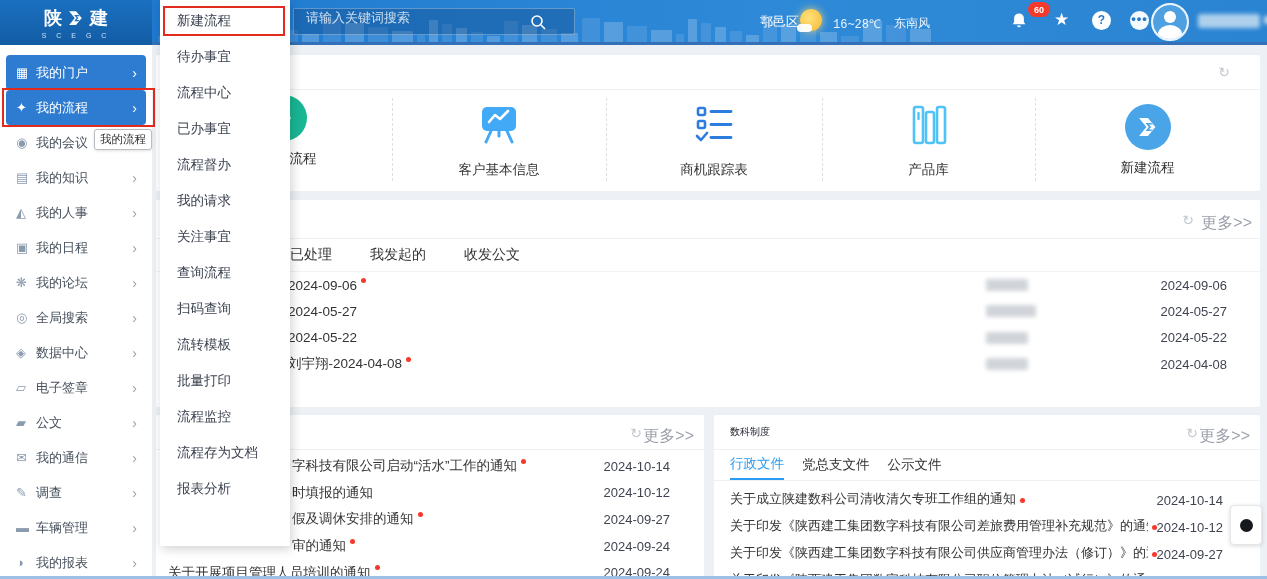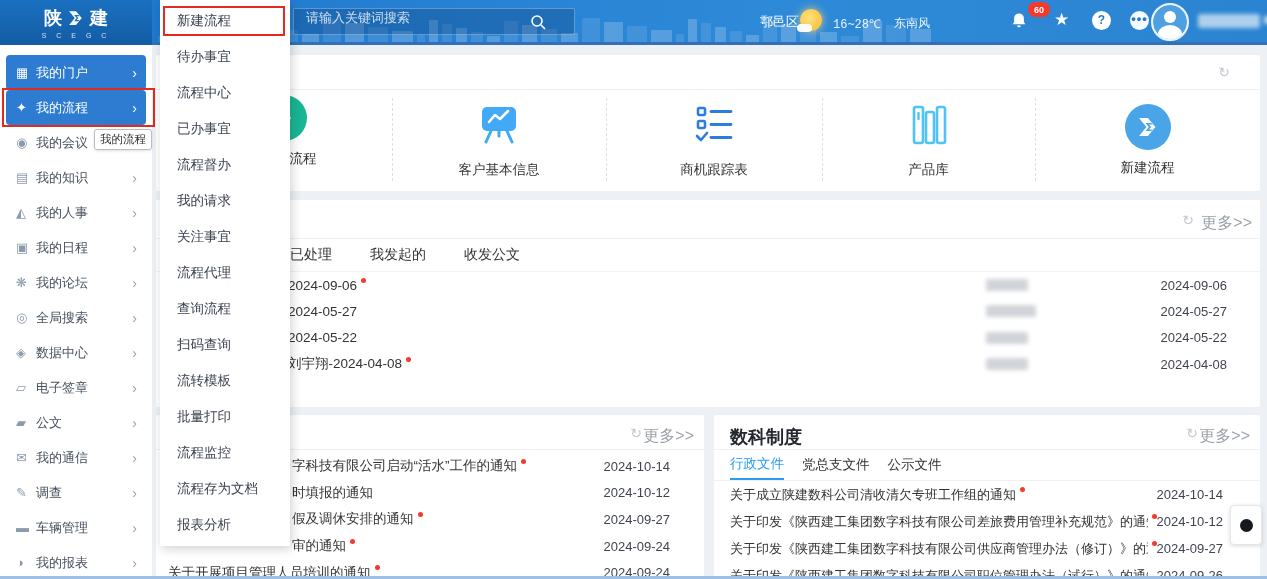--- a/index.html
+++ b/index.html
@@ -121,29 +121,29 @@
   .p-news .refresh{right:62px;top:10px;}
   .nrows{position:absolute;top:38px;left:0;right:0;bottom:0;}
   .nrow{position:relative;height:26.6px;display:flex;align-items:center;padding-left:136px;
         font-size:13.5px;color:#333;cursor:pointer;}
   .nrow:nth-child(5){padding-left:12px;}
   .nrow .rtext{max-width:330px;overflow:hidden;white-space:nowrap;}
   .nrow .rdate{right:34px;}
 
   .p-rules{left:714px;top:415px;width:546px;height:164px;}
   .p-rules .phead{height:34px;border-bottom:1px solid #f0f0f0;position:relative;}
-  .rtitle{position:absolute;left:16px;top:10px;font-size:18px;font-weight:bold;color:#23272f;}
+  .rtitle{position:absolute;left:16px;top:10px;font-size:10px;font-weight:normal;color:#23272f;}
   .p-rules .more{right:10px;top:11px;}
   .p-rules .refresh{right:62px;top:10px;}
   .rtabs{height:30px;display:flex;gap:18px;padding-left:16px;align-items:center;
          border-bottom:1px solid #eef0f2;font-size:13.5px;color:#333;}
   .rtab{height:100%;display:flex;align-items:center;cursor:pointer;box-sizing:border-box;}
   .rtab.active{color:#2b9cf2;border-bottom:2px solid #2b9cf2;}
   .rrows{position:absolute;top:66px;left:0;right:0;bottom:0;}
-  .rrow{position:relative;height:27px;display:flex;align-items:center;padding-left:16px;
+  .rrow{position:relative;height:27px;display:flex;align-items:flex-end;padding-left:16px;
         font-size:13px;color:#333;cursor:pointer;}
   .rrow .rtext{max-width:418px;overflow:hidden;white-space:nowrap;}
   .rrow .rdate{right:37px;}
 
   .fab{position:absolute;left:1230px;top:505px;width:30px;height:38px;background:#fff;
        border:1px solid #e3e6ea;border-radius:4px;box-shadow:0 1px 4px rgba(0,0,0,.15);
        display:flex;align-items:center;justify-content:center;z-index:12;cursor:pointer;}
   .fab-dot{width:13px;height:13px;background:#15181d;border-radius:50%;position:relative;}
   .fab-dot::after{content:"";position:absolute;right:-3px;bottom:-3px;border:5px solid transparent;
                   border-top-color:#15181d;transform:rotate(-45deg);}
@@ -522,23 +522,20 @@
       <div class="menu-item">
         <span>流程督办</span>
       </div>
       <div class="menu-item">
         <span>我的请求</span>
       </div>
       <div class="menu-item">
         <span>关注事宜</span>
       </div>
       <div class="menu-item">
-        <span>流程代理</span>
-      </div>
-      <div class="menu-item">
         <span>查询流程</span>
       </div>
       <div class="menu-item">
         <span>扫码查询</span>
       </div>
       <div class="menu-item">
         <span>流转模板</span>
       </div>
       <div class="menu-item">
         <span>批量打印</span>

